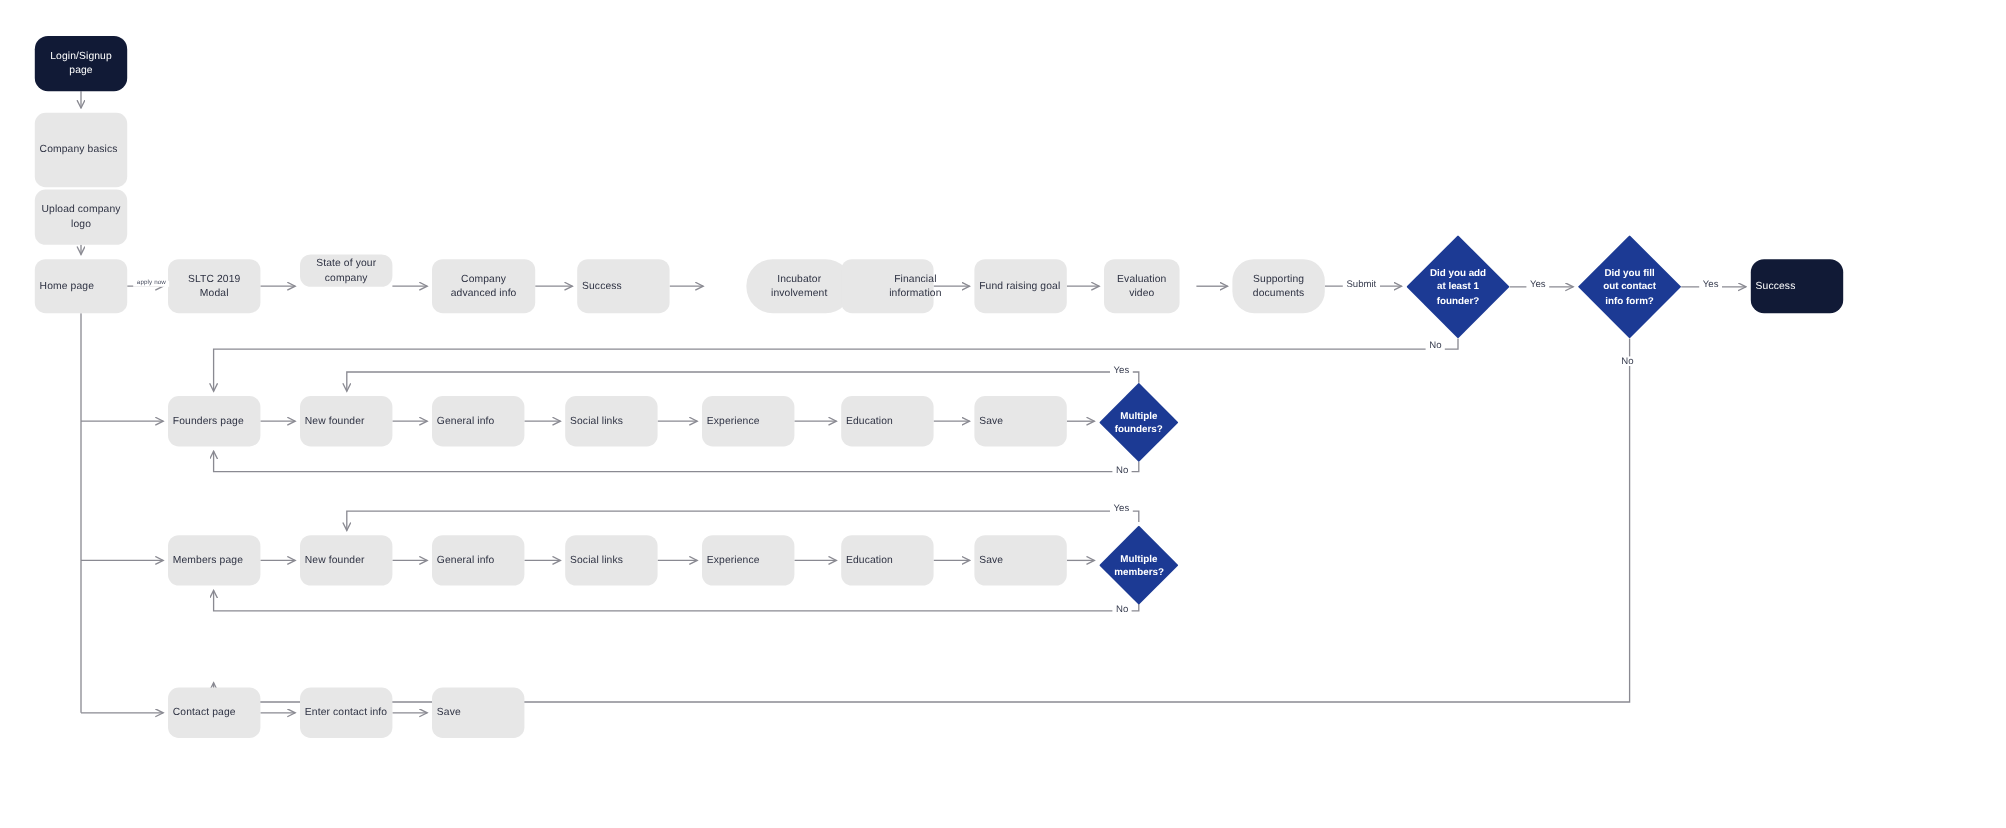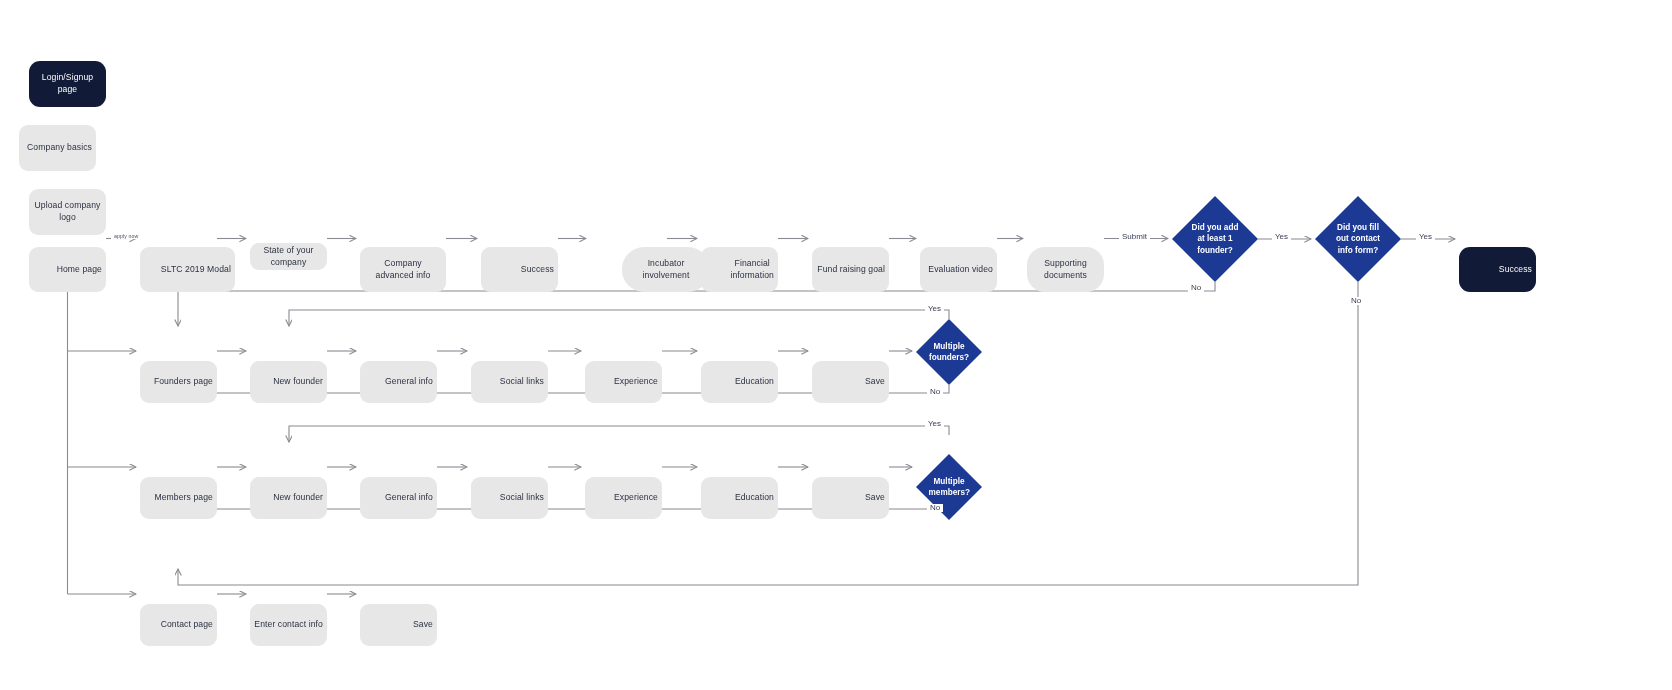--- a/index.html
+++ b/index.html
@@ -6,27 +6,26 @@
   html,body{margin:0;padding:0;background:#ffffff;}
   body{
     font-family:"Liberation Sans", sans-serif;
     width:1672px;height:690px;position:relative;overflow:hidden;
   }
   #canvas{position:absolute;left:0;top:0;width:1672px;height:690px;}
   svg.edges{position:absolute;left:0;top:0;width:1672px;height:690px;pointer-events:none;}
 
   .node{
     position:absolute;box-sizing:border-box;
-    display:flex;align-items:center;justify-content:flex-end;text-align:center;
+    display:flex;align-items:center;justify-content:flex-start;text-align:center;
     border-radius:9px;
     font-size:8.6px;line-height:1.35;letter-spacing:.1px;
     color:#2d3142;
     background:#e7e7e7;
     padding:2px 4px;
-    margin-top:31px;
   }
   .node.dark{background:#111a36;color:#ffffff;border-radius:11px;}
   .diamond{
     position:absolute;
     display:flex;align-items:center;justify-content:center;text-align:center;
     color:#ffffff;font-size:8.2px;line-height:1.35;font-weight:600;
     background:#1c3a94;
     clip-path:polygon(50% 0%,100% 50%,50% 100%,0% 50%);
   }
   .edge-label{
@@ -86,51 +85,51 @@
         <path d="M 949,435 L 949,426 L 289,426 L 289,442" fill="none" stroke="#8a8a92" stroke-width="1.1" marker-end="url(#arrowhead)"></path>
         <path d="M 949,501 L 949,509 L 178,509 L 178,492" fill="none" stroke="#8a8a92" stroke-width="1.1" marker-end="url(#arrowhead)"></path>
         <path d="M 217,594 L 246,594" fill="none" stroke="#8a8a92" stroke-width="1.1" marker-end="url(#arrowhead)"></path>
         <path d="M 327,594 L 356,594" fill="none" stroke="#8a8a92" stroke-width="1.1" marker-end="url(#arrowhead)"></path>
       </g>
   </svg>
   <div id="node-layer">
       <div class="node dark" style="left: 29px; top: 30px; width: 77px; height: 46px;">
         <span>Login/Signup page</span>
       </div>
-      <div class="node" style="left: 19px; top: 94px; width: 77px; height: 46px;">
+      <div class="node" style="left: 29px; top: 94px; width: 77px; height: 62px;">
         <span>Company basics</span>
       </div>
       <div class="node" style="left: 29px; top: 158px; width: 77px; height: 46px;">
         <span>Upload company logo</span>
       </div>
       <div class="node" style="left: 29px; top: 216px; width: 77px; height: 45px;">
         <span>Home page</span>
       </div>
-      <div class="node" style="left: 140px; top: 216px; width: 95px; height: 45px;">
+      <div class="node" style="left: 140px; top: 216px; width: 77px; height: 45px;">
         <span>SLTC 2019 Modal</span>
       </div>
       <div class="node" style="left: 250px; top: 212px; width: 77px; height: 27px;">
         <span>State of your company</span>
       </div>
       <div class="node" style="left: 360px; top: 216px; width: 86px; height: 45px;">
         <span>Company advanced info</span>
       </div>
       <div class="node" style="left: 481px; top: 216px; width: 77px; height: 45px;">
         <span>Success</span>
       </div>
       <div class="node" style="left: 622px; top: 216px; width: 88px; height: 45px; border-radius: 22px;">
         <span>Incubator involvement</span>
       </div>
       <div class="node" style="left: 701px; top: 216px; width: 77px; height: 45px; padding-left: 40px;">
         <span>Financial information</span>
       </div>
       <div class="node" style="left: 812px; top: 216px; width: 77px; height: 45px;">
         <span>Fund raising goal</span>
       </div>
-      <div class="node" style="left: 920px; top: 216px; width: 77px; height: 45px;">
+      <div class="node" style="left: 920px; top: 216px; width: 63px; height: 45px;">
         <span>Evaluation video</span>
       </div>
       <div class="node" style="left: 1027px; top: 216px; width: 77px; height: 45px; border-radius: 18px;">
         <span>Supporting documents</span>
       </div>
       <div class="node dark" style="left: 1459px; top: 216px; width: 77px; height: 45px;">
         <span>Success</span>
       </div>
       <div class="node" style="left: 140px; top: 330px; width: 77px; height: 42px;">
         <span>Founders page</span>
@@ -185,21 +184,21 @@
       </div>
       <div class="diamond" style="left: 1172px; top: 196px; width: 86px; height: 86px;">
         <span style="max-width: 53.32px;">Did you add at least 1 founder?</span>
       </div>
       <div class="diamond" style="left: 1315px; top: 196px; width: 86px; height: 86px;">
         <span style="max-width: 53.32px;">Did you fill out contact info form?</span>
       </div>
       <div class="diamond" style="left: 916px; top: 319px; width: 66px; height: 66px;">
         <span style="max-width: 40.92px;">Multiple founders?</span>
       </div>
-      <div class="diamond" style="left: 916px; top: 454px; width: 66px; height: 66px;">
+      <div class="diamond" style="left: 916px; top: 438px; width: 66px; height: 66px;">
         <span style="max-width: 40.92px;">Multiple members?</span>
       </div>
       <div class="edge-label tiny" style="left: 111px; top: 234px;">apply now</div>
       <div class="edge-label" style="left: 1119px; top: 233px;">Submit</div>
       <div class="edge-label" style="left: 1272px; top: 233px;">Yes</div>
       <div class="edge-label" style="left: 1416px; top: 233px;">Yes</div>
       <div class="edge-label" style="left: 1188px; top: 284px;">No</div>
       <div class="edge-label" style="left: 1348px; top: 297px;">No</div>
       <div class="edge-label" style="left: 925px; top: 305px;">Yes</div>
       <div class="edge-label" style="left: 927px; top: 388px;">No</div>

